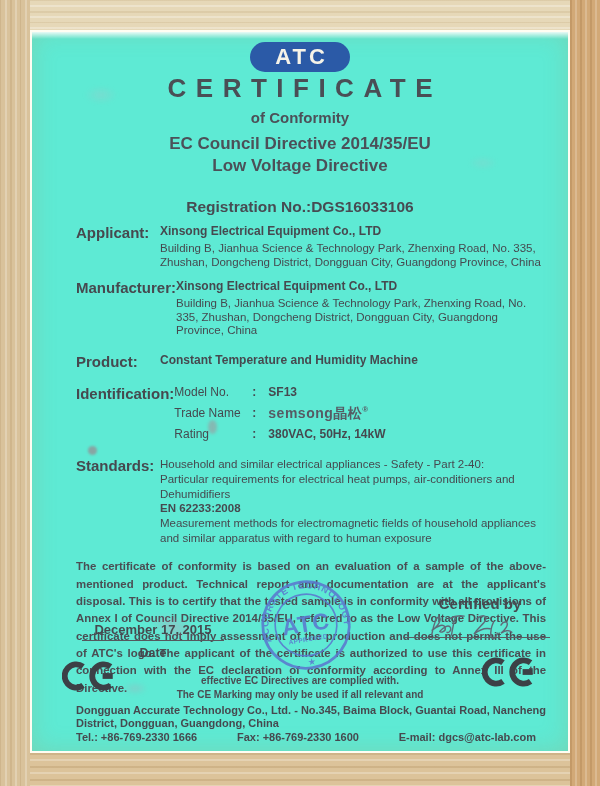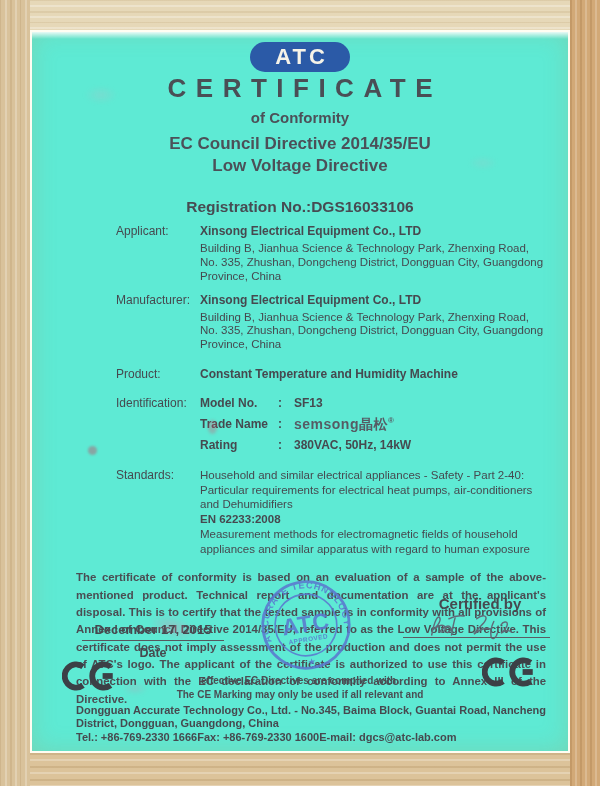--- a/index.html
+++ b/index.html
@@ -71,28 +71,28 @@
     margin-top:1px; font-size:26px; font-weight:bold; letter-spacing:9.5px;
     text-indent:9.5px; color:#4a4e55;
   }
   .subtitle { margin-top:5px; font-size:15px; font-weight:bold; color:#4c5058; }
   .directive { margin-top:7px; font-size:17px; font-weight:bold; line-height:1.3; color:#4c5058; }
   .registration { margin-top:21px; font-size:15.5px; font-weight:bold; color:#474b52; }
 
   
   .rows { padding:8px 22px 0 46px; }
   .row { display:flex; margin-bottom:9px; }
-  .row-label { flex:0 0 84px; font-weight:normal; font-size:12px;margin-left:40px; }
+  .row-label { flex:0 0 84px; font-weight:bold; font-size:15px; }
   .row-value { flex:1; font-size:11.5px; }
   .company-name { font-weight:bold; font-size:12px; margin-bottom:4px; }
   .address { line-height:1.2; }
   .mt14 { margin-top:15px; }
   .bold-val { font-weight:bold; font-size:12px; }
   .id-row { display:flex; margin-bottom:7px; }
-  .id-name { flex:0 0 78px; font-weight:bold; font-size:12px; }
+  .id-name { flex:0 0 78px; font-weight:normal; font-size:12px; }
   .id-sep { flex:0 0 16px; font-weight:bold; font-size:12px; }
   .brand { font-weight:bold; font-size:14px; letter-spacing:.5px; color:#565b64; line-height:.9; }
   .brand sup { font-size:8px; }
   .std-line { font-size:11.5px; line-height:1.28; }
   .b { font-weight:bold; }
 
   
   .body-par {
     margin:13px 24px 0 46px; font-size:11.4px; font-weight:bold;
     text-align:justify; line-height:1.52; color:#4a4d53;
@@ -105,21 +105,21 @@
   .sig-line { left:373px; top:607px; width:147px; border-top:1.5px solid #5a5d63; }
   .date-block { left:38px; top:590px; width:170px; text-align:center; }
   .date-value { display:inline-block; font-weight:bold; font-size:13px; padding:0 12px 3px; border-bottom:1.5px solid #55585e; }
   .date-label { margin-top:5px; font-weight:bold; font-size:12.5px; }
   .stamp-box { left:230px; top:549px; width:92px; height:92px; transform:rotate(-9deg); opacity:.88; }
   .ce { width:58px; height:44px; }
   .ce-left  { left:32px;  top:624px; }
   .ce-right { left:452px; top:620px; }
   .ce-note { left:135px; top:644px; width:270px; text-align:center; font-weight:bold; font-size:10px; line-height:1.35; color:#4a4d53; }
   .footer-address { left:46px; top:674px; width:478px; font-weight:bold; font-size:11px; line-height:1.18; }
-  .footer-contacts { left:46px; top:701px; right:34px; display:flex; justify-content:flex-start; font-weight:bold; font-size:11px; }
+  .footer-contacts { left:46px; top:701px; right:34px; display:flex; justify-content:space-between; font-weight:bold; font-size:11px; }
 </style>
 </head>
 <body>
 
 <div class="canvas">
   <div class="wood wood-top"></div>
   <div class="wood wood-bottom"></div>
   <div class="wood wood-left"></div>
   <div class="wood wood-right"></div>
 

